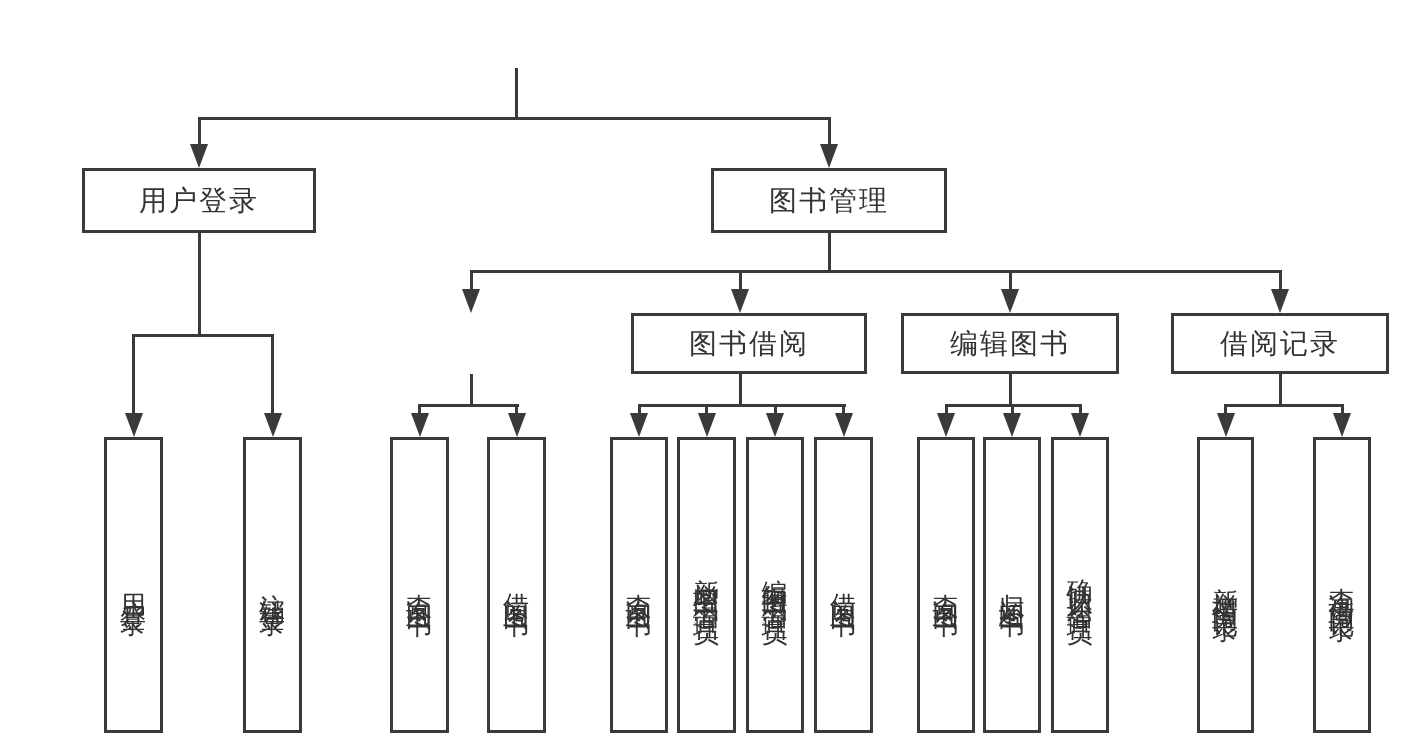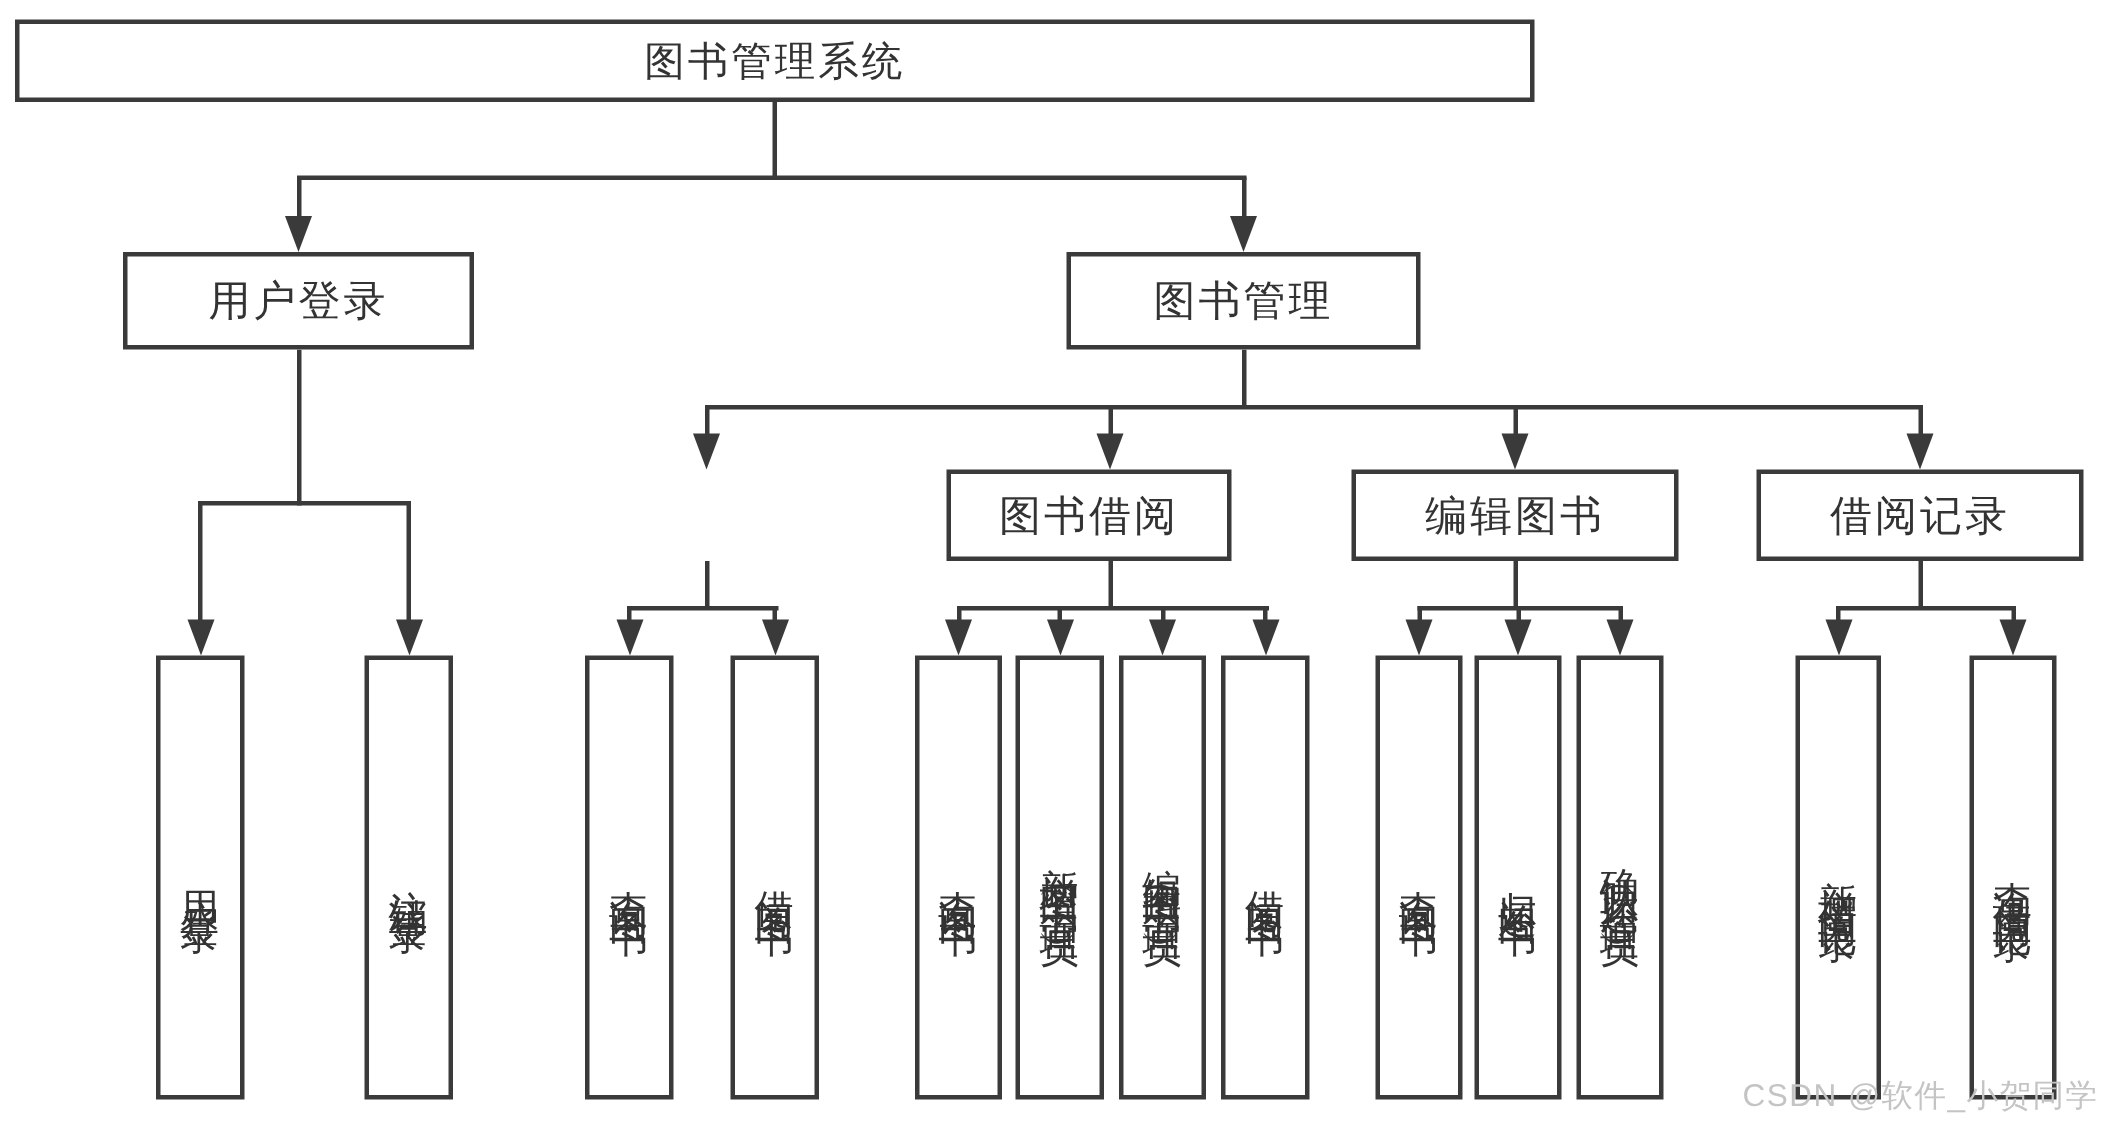--- a/index.html
+++ b/index.html
@@ -92,32 +92,29 @@
   <div class="vline" style="left:1078.5px;top:404px;height:14px"></div>
   <div class="arrow" style="left:1071px;top:413px"></div>
 
   <div class="vline" style="left:1278.5px;top:374px;height:32px"></div>
   <div class="hline" style="left:1224px;top:403.5px;width:120px"></div>
   <div class="vline" style="left:1224px;top:404px;height:14px"></div>
   <div class="arrow" style="left:1216.5px;top:413px"></div>
   <div class="vline" style="left:1340.5px;top:404px;height:14px"></div>
   <div class="arrow" style="left:1333px;top:413px"></div>
 
-  <div class="node hnode root" style="left:10px;top:13px;width:1013px;height:55px">
-    <span>图书管理系统</span>
-  </div>
 
   <div class="node hnode" style="left:82px;top:168px;width:234px;height:65px">
     <span>用户登录</span>
   </div>
   <div class="node hnode" style="left:711px;top:168px;width:236px;height:65px">
     <span>图书管理</span>
   </div>
 
-  <div class="node hnode" style="left:631px;top:313px;width:190px;height:61px">
+  <div class="node hnode" style="left:631px;top:313px;width:236px;height:61px">
     <span>图书借阅</span>
   </div>
   <div class="node hnode" style="left:901px;top:313px;width:218px;height:61px">
     <span>编辑图书</span>
   </div>
   <div class="node hnode" style="left:1171px;top:313px;width:218px;height:61px">
     <span>借阅记录</span>
   </div>
 
   <div class="node vnode" style="left:104px;top:437px;width:59px;height:296px">
@@ -157,14 +154,13 @@
     <span>确认归还（管理员）</span>
   </div>
 
   <div class="node vnode" style="left:1197px;top:437px;width:57px;height:296px">
     <span>新增借阅记录</span>
   </div>
   <div class="node vnode" style="left:1313px;top:437px;width:58px;height:296px">
     <span>查询借阅记录</span>
   </div>
 
-  <div class="watermark">CSDN @软件_小贺同学</div>
 </div>
 
 </body></html>

